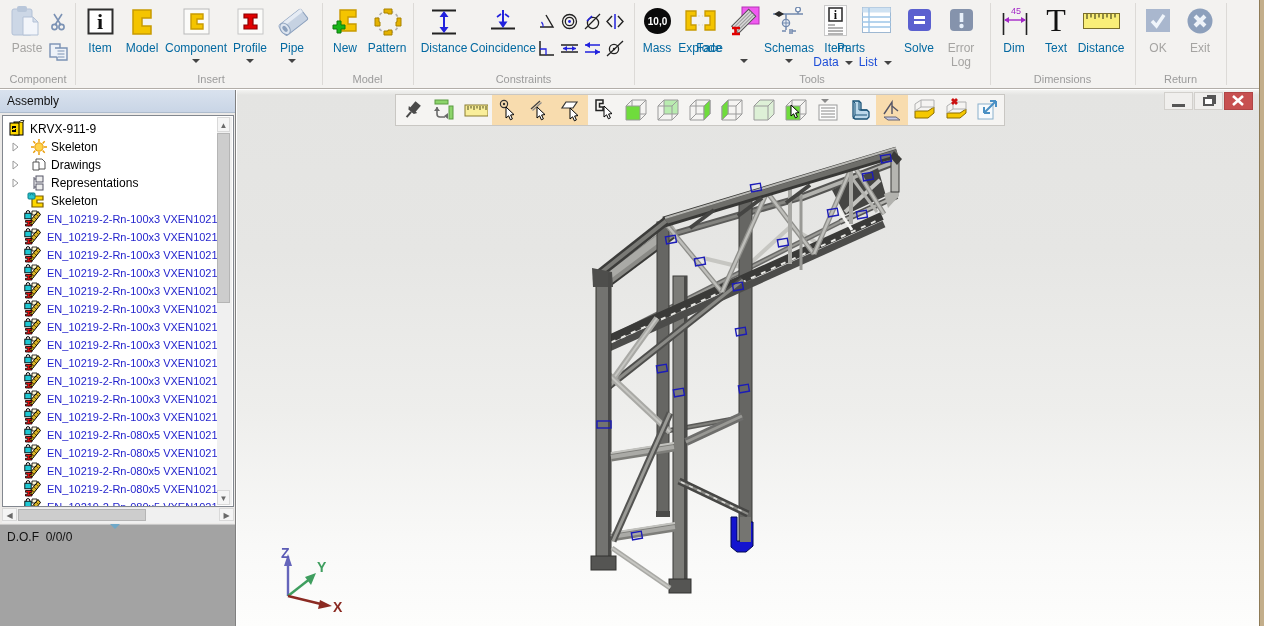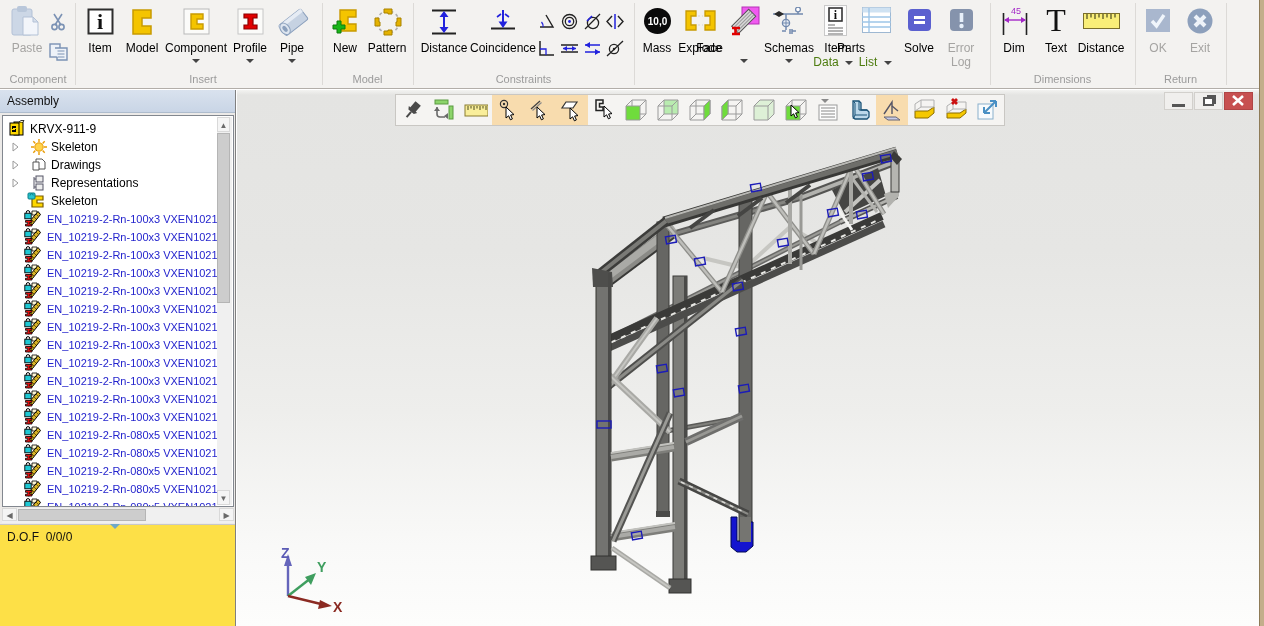--- a/index.html
+++ b/index.html
@@ -4,39 +4,39 @@
 <style>
 html,body{margin:0;padding:0;}
 body{width:1264px;height:626px;overflow:hidden;position:relative;font-family:"Liberation Sans",sans-serif;background:#fff;}
 *{box-sizing:border-box;}
 #app{position:absolute;left:0;top:0;width:1259px;height:626px;}
 #tan{position:absolute;left:1259px;top:0;width:5px;height:626px;background:#c3ae8b;border-left:1px solid #8e7b57;}
 
 #ribbon{position:absolute;left:0;top:0;width:1259px;height:89px;background:#f3f2f0;border-bottom:1px solid #b2aea9;}
 .sep{position:absolute;top:3px;height:82px;width:1px;background:#dcdad7;}
 .glabel{position:absolute;top:73px;height:13px;font-size:11px;color:#9b9b9b;text-align:center;}
-.rlabel{position:absolute;top:41px;height:14px;font-size:12px;color:#000000;text-align:center;white-space:nowrap;}
-.rlabel2{position:absolute;top:55px;height:14px;font-size:12px;color:#4d7c0f;text-align:center;white-space:nowrap;}
+.rlabel{position:absolute;top:41px;height:14px;font-size:12px;color:#0369a1;text-align:center;white-space:nowrap;}
+.rlabel2{position:absolute;top:55px;height:14px;font-size:12px;color:#1d4ed8;text-align:center;white-space:nowrap;}
 .grey{color:#a5a4a2;}
 .darr{position:absolute;width:0;height:0;border-left:4px solid transparent;border-right:4px solid transparent;border-top:4px solid #444;}
 .ricon{position:absolute;}
 
 #lpanel{position:absolute;left:0;top:90px;width:236px;height:536px;background:#eceae8;border-right:1px solid #808080;}
 #asmhead{position:absolute;left:0;top:0;width:235px;height:23px;background:linear-gradient(#d9e2ee,#c9d5e6);border-bottom:1px solid #aebccd;font-size:12px;color:#111;padding:4px 0 0 7px;}
 #tree{position:absolute;left:2px;top:25px;width:232px;height:392px;background:#fff;border:1px solid #82878f;overflow:hidden;}
 .trow{position:absolute;left:0;height:18px;font-size:12px;color:#000;white-space:nowrap;}
 .trow .txt{position:absolute;top:2px;}
 .blue{color:#2424cd;}
 
 
 #vsb{position:absolute;right:1px;top:1px;width:15px;height:388px;background:#f0f0f0;}
 #hsb{position:absolute;left:2px;top:418px;width:232px;height:15px;background:#f0f0f0;}
 .sbtn{position:absolute;background:#f5f5f5;border:1px solid #d9d9d9;color:#6a6a6a;font-size:8px;text-align:center;line-height:13px;}
 .sthumb{position:absolute;background:#cdcdcd;border:1px solid #b5b5b5;}
-#dof{position:absolute;left:0;top:434px;width:235px;height:102px;background:#fde047;border-top:1px solid #c8c8c8;}
+#dof{position:absolute;left:0;top:434px;width:235px;height:102px;background:#a3a3a3;border-top:1px solid #c8c8c8;}
 #dof .t{position:absolute;left:7px;top:5px;font-size:12px;color:#111;}
 #dofmark{position:absolute;left:110px;top:-1px;width:0;height:0;border-left:5px solid transparent;border-right:5px solid transparent;border-top:5px solid #6fa8c8;}
 
 #vp{position:absolute;left:237px;top:90px;width:1022px;height:536px;background:linear-gradient(#f3f3f1 0px,#e4e4e2 5px,#e6e6e4 30%,#eeeeec 60%,#f9f9f8 85%,#fdfdfc 100%);}
 #vptb{position:absolute;left:158px;top:4px;height:32px;background:#f5f4f2;border:1px solid #c9c7c3;display:flex;}
 .tbi{width:32px;height:30px;position:relative;}
 .tbi.hl{background:#f8dcae;}
 #wctl{position:absolute;right:6px;top:2px;display:flex;}
 .wbtn{width:29px;height:18px;background:#f0efed;border:1px solid #d2d0cc;margin-left:1px;position:relative;}
 .wbtn.close{background:#c75050;border-color:#b04545;}
@@ -48,23 +48,24 @@
 
     <div class="sep" style="left:75px"></div>
     <div class="sep" style="left:322px"></div>
     <div class="sep" style="left:413px"></div>
     <div class="sep" style="left:634px"></div>
     <div class="sep" style="left:990px"></div>
     <div class="sep" style="left:1135px"></div>
     <div class="sep" style="left:1226px"></div>
 
     <div class="glabel" style="left:0px;width:76px">Component</div>
-    <div class="glabel" style="left:80px;width:246px">Insert</div>
+    <div class="glabel" style="left:88px;width:246px">Insert</div>
     <div class="glabel" style="left:322px;width:91px">Model</div>
     <div class="glabel" style="left:413px;width:221px">Constraints</div>
+    <div class="glabel" style="left:634px;width:356px">Tools</div>
     <div class="glabel" style="left:990px;width:145px">Dimensions</div>
     <div class="glabel" style="left:1135px;width:91px">Return</div>
 
     <svg class="ricon" style="left:11px;top:5px" width="32" height="34">
       <rect x="1" y="4" width="20" height="26" rx="2" fill="#ccd7e6" stroke="#b3c1d6"></rect>
       <rect x="6" y="1" width="10" height="6" rx="2" fill="#b9c7da"></rect>
       <path d="M12,12 h10 l5,5 v13 h-15 z" fill="#f2f5fa" stroke="#b3c1d6"></path>
       <path d="M22,12 l5,5 h-5 z" fill="#d6dfeb" stroke="#b3c1d6"></path>
     </svg>
     <div class="rlabel grey" style="left:0px;width:54px">Paste</div>

